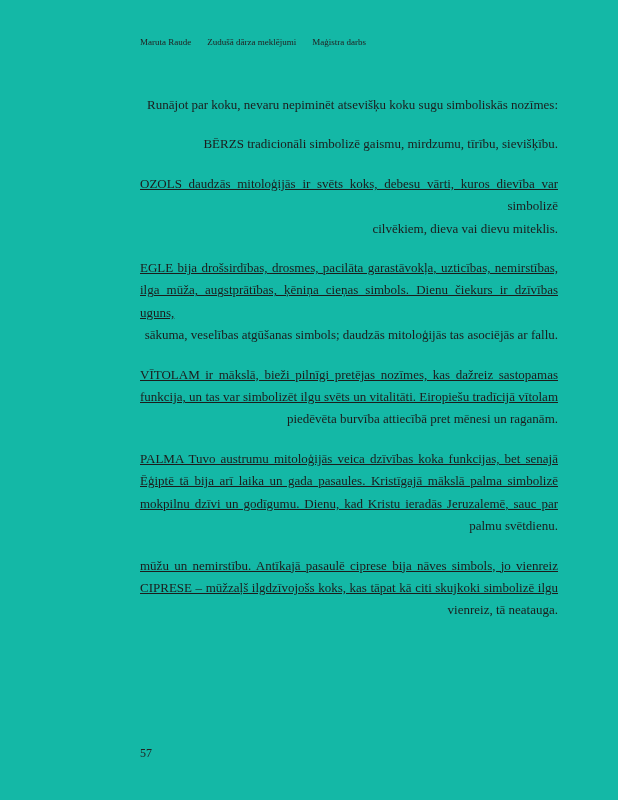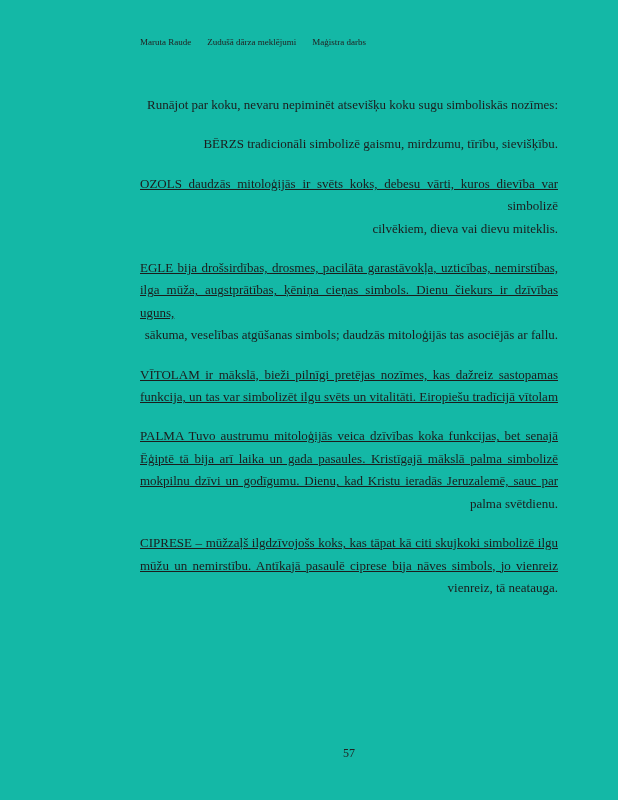--- a/index.html
+++ b/index.html
@@ -49,21 +49,21 @@
   .line.justified {
     text-align: justify;
     text-align-last: justify;
     text-decoration: underline;
   }
   .doc-footer {
     position: absolute;
     left: 140px;
     top: 746px;
     width: 418px;
-    text-align: center;
+    text-align: left;
     font-size: 12px;
     line-height: 14px;
     color: #222222;
   }
 </style>
 </head>
 <body>
 
 <div class="page">
 
@@ -84,30 +84,31 @@
         <div class="line">cilvēkiem, dieva vai dievu miteklis.</div>
       </div>
       <div class="paragraph">
         <div class="line justified">EGLE bija drošsirdības, drosmes, pacilāta garastāvokļa, uzticības, nemirstības,</div>
         <div class="line justified">ilga mūža, augstprātības, ķēniņa cieņas simbols.  Dienu čiekurs ir dzīvības uguns,</div>
         <div class="line">sākuma, veselības atgūšanas simbols; daudzās mitoloģijās tas asociējās ar fallu.</div>
       </div>
       <div class="paragraph">
         <div class="line justified">VĪTOLAM ir mākslā, bieži pilnīgi pretējas nozīmes, kas dažreiz sastopamas</div>
         <div class="line justified">funkcija, un tas var simbolizēt ilgu svēts un vitalitāti.  Eiropiešu tradīcijā vītolam</div>
+        <div class="line">piedēvēta burvība attiecībā pret mēnesi un raganām.</div>
       </div>
       <div class="paragraph">
         <div class="line justified">PALMA Tuvo austrumu mitoloģijās veica dzīvības koka funkcijas, bet senajā</div>
         <div class="line justified">Ēģiptē tā bija arī laika un gada pasaules.  Kristīgajā mākslā palma simbolizē</div>
         <div class="line justified">mokpilnu dzīvi un godīgumu. Dienu, kad Kristu ieradās Jeruzalemē, sauc par</div>
-        <div class="line">palma svētdienu.</div>
+        <div class="line">palmu svētdienu.</div>
       </div>
       <div class="paragraph">
+        <div class="line justified">mūžu un nemirstību.  Antīkajā pasaulē ciprese bija nāves simbols, jo vienreiz</div>
         <div class="line justified">CIPRESE – mūžzaļš ilgdzīvojošs koks, kas tāpat kā citi skujkoki simbolizē ilgu</div>
-        <div class="line justified">mūžu un nemirstību.  Antīkajā pasaulē ciprese bija nāves simbols, jo vienreiz</div>
         <div class="line">vienreiz, tā neatauga.</div>
       </div>
     </div>
 
   <div class="doc-footer">
     <span>57</span>
   </div>
 
 </div>
 

